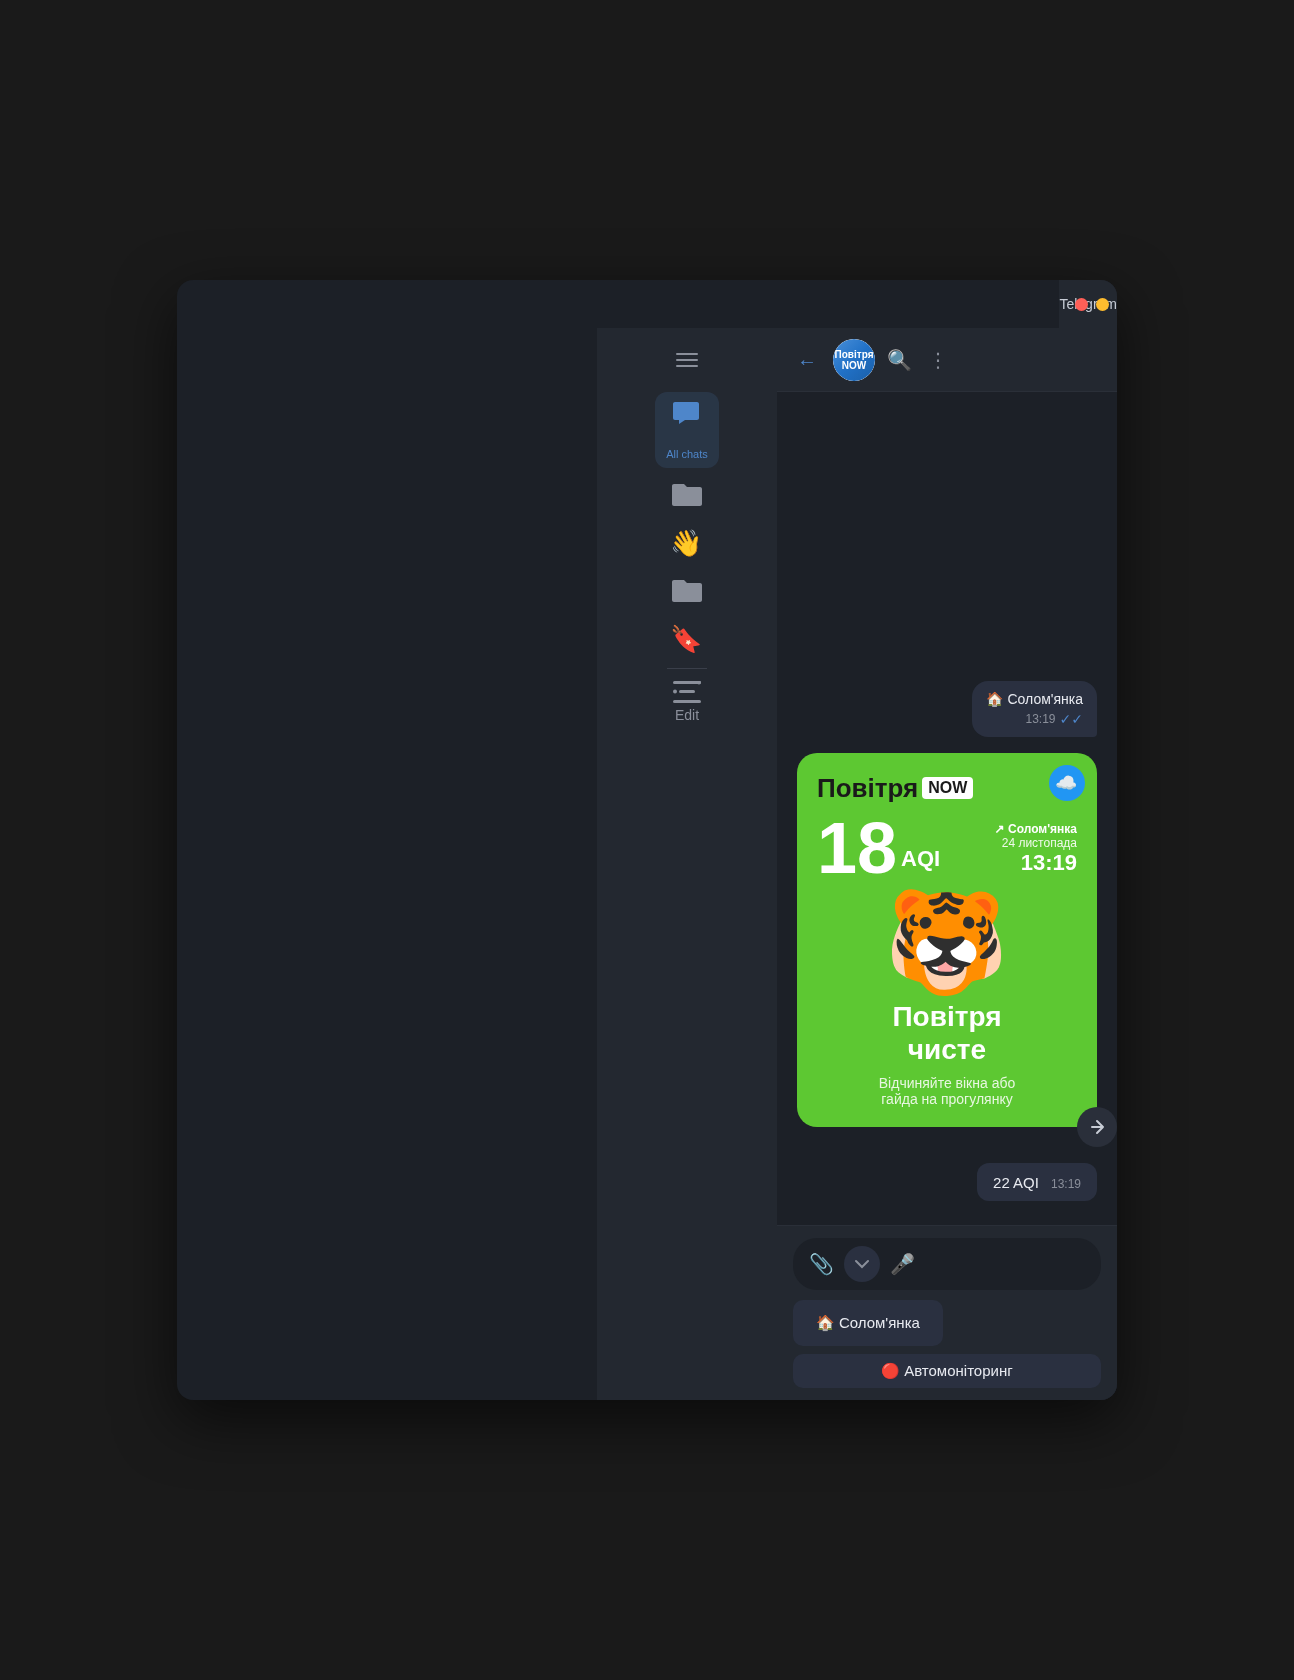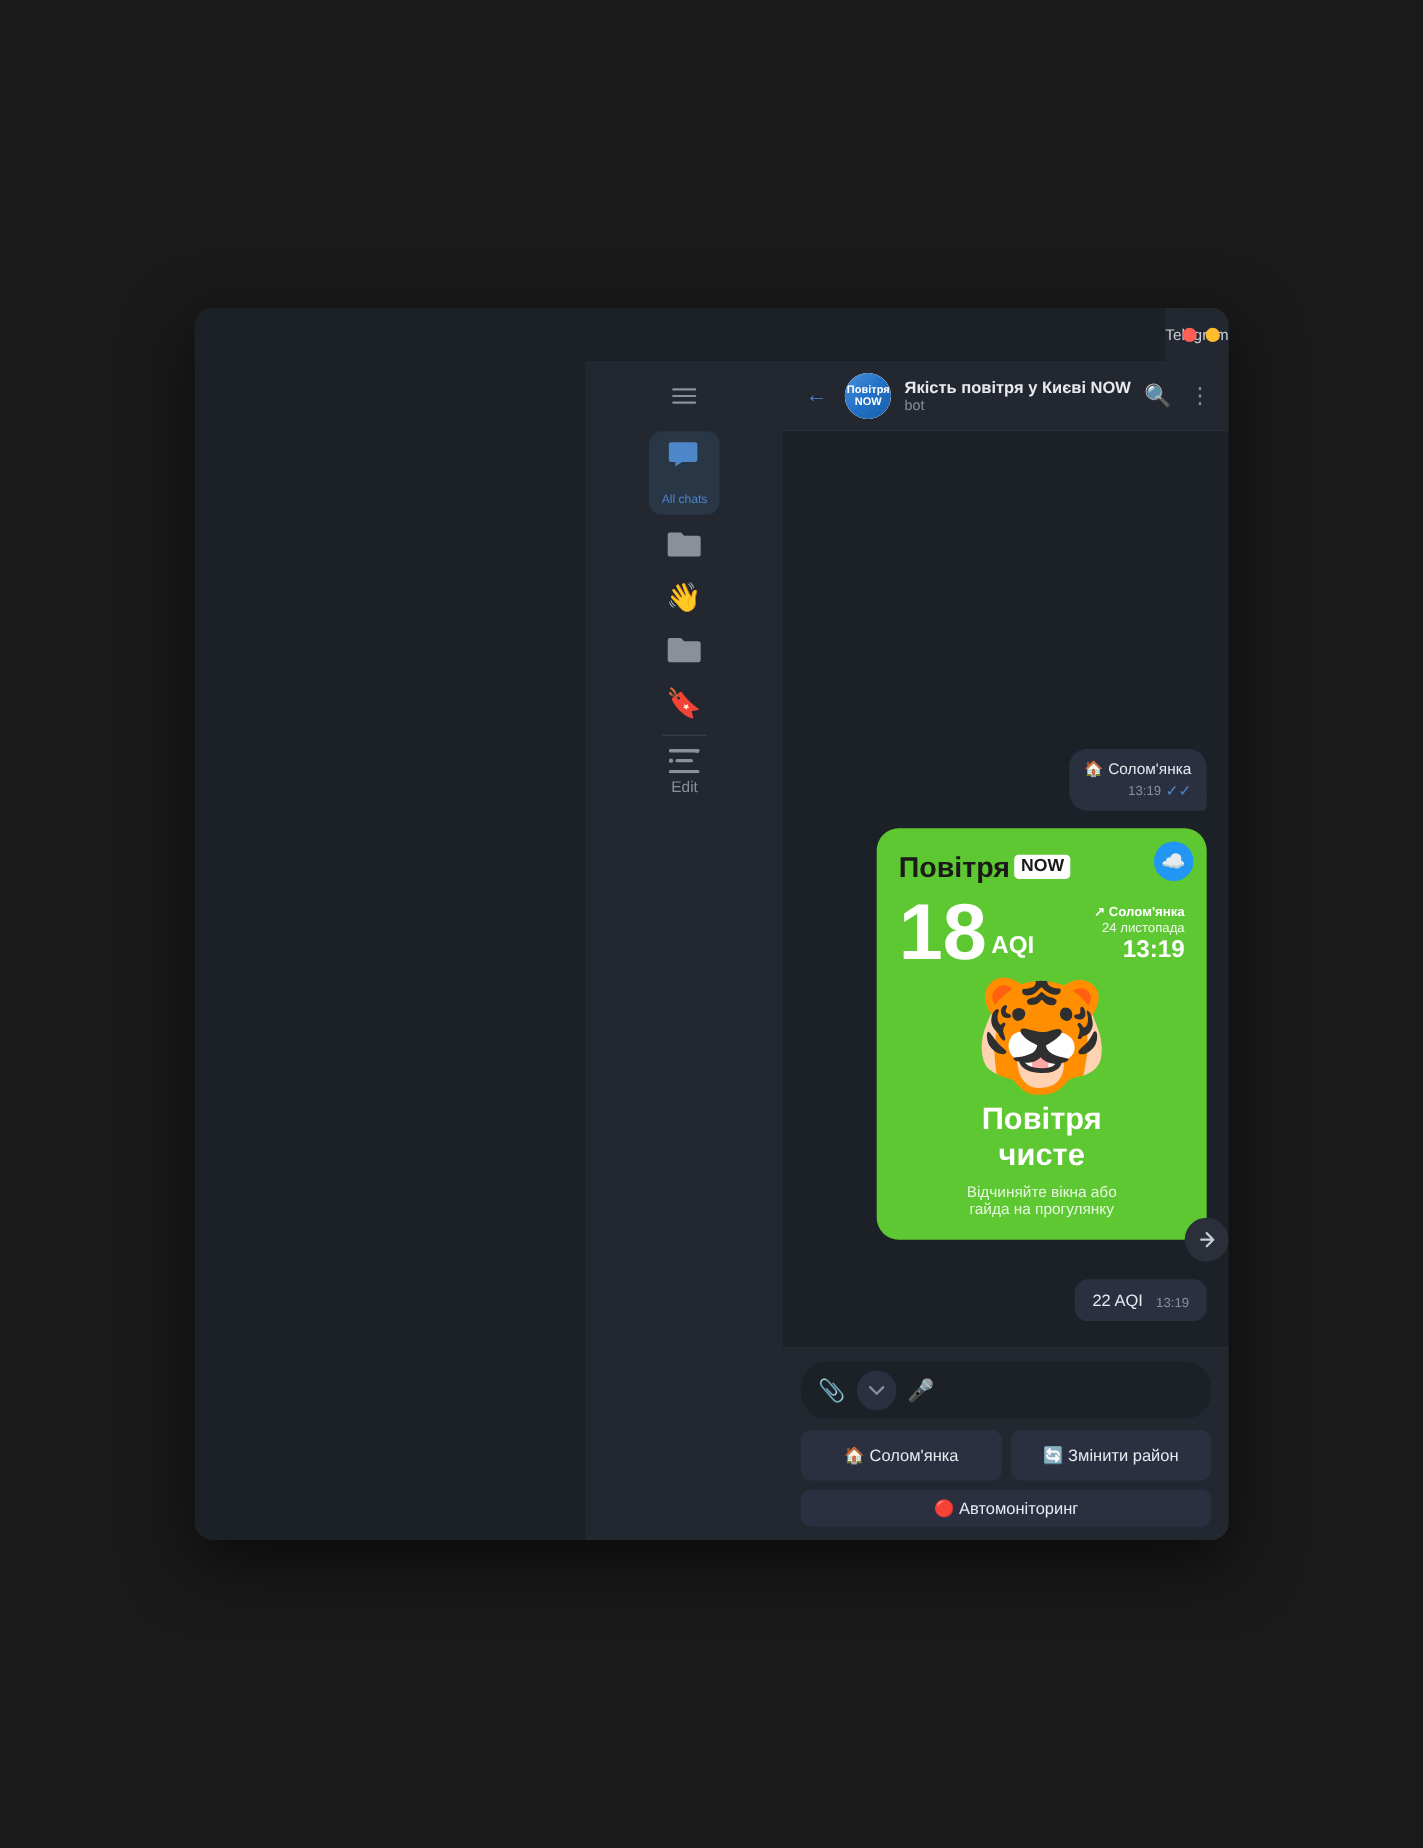--- a/index.html
+++ b/index.html
@@ -508,24 +508,20 @@
     </div>
 
     <div class="chat-area">
 
       <div class="chat-header">
         <span class="back-btn">←</span>
         <div class="chat-avatar">
           <div class="chat-avatar-inner">
             <div class="chat-avatar-text">Повітря<br>NOW</div>
           </div>
-        </div>
-        <div class="chat-info">
-          <div class="chat-name">Якість повітря у Києві NOW</div>
-          <div class="chat-status">bot</div>
         </div>
         <div class="header-actions">
           <span class="header-icon">🔍</span>
           <span class="header-icon">⋮</span>
         </div>
       </div>
 
       <div class="messages-area">
         <div class="messages-spacer"></div>
 
@@ -594,19 +590,18 @@
           <div class="scroll-down-btn">
             <svg width="14" height="10" viewBox="0 0 14 10" fill="none">
               <path d="M1 2l6 6 6-6" stroke="#8a8f9a" stroke-width="2" stroke-linecap="round"></path>
             </svg>
           </div>
           <span class="mic-btn">🎤</span>
         </div>
 
         <div class="quick-buttons">
           <button class="quick-btn">🏠 Солом'янка</button>
-          <button class="quick-btn">🔄 Змінити район</button>
         </div>
         <button class="quick-btn-full">🔴 Автомоніторинг</button>
       </div>
     </div>
   </div>
 </div>
 
 </body></html>

